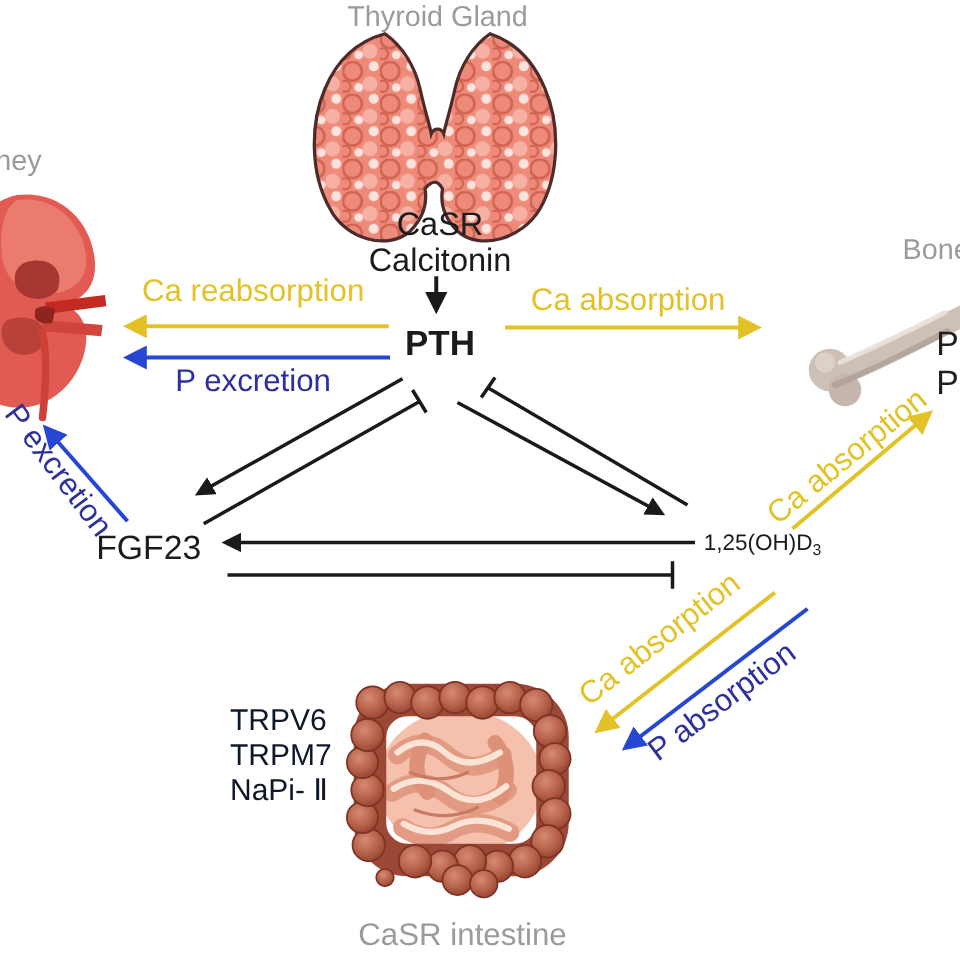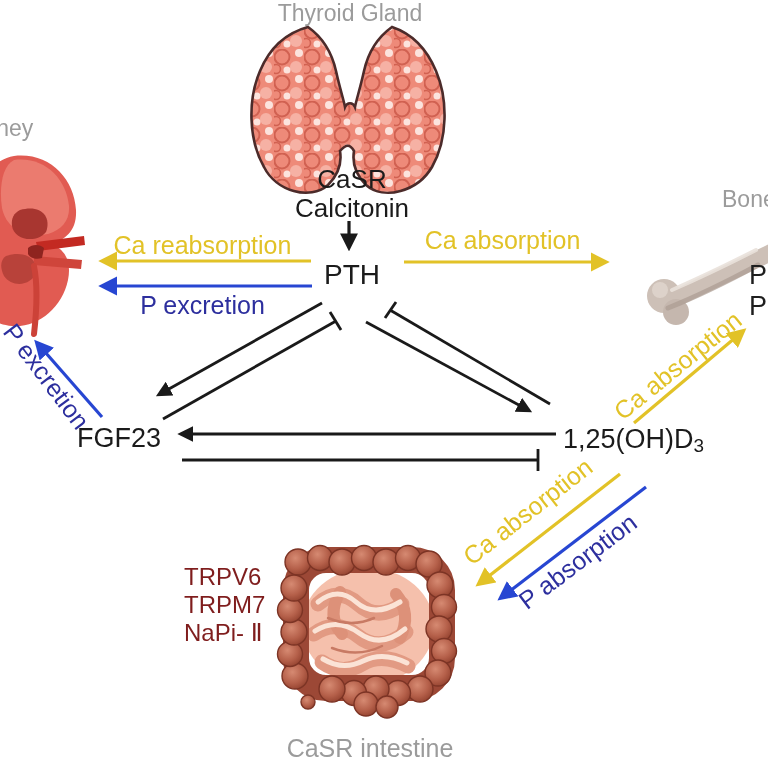--- a/index.html
+++ b/index.html
@@ -184,43 +184,43 @@
   <div class="lbl gray center" style="left:235px;top:1px;width:230px;">Thyroid Gland</div>
 
   <div class="lbl gray" style="left:-37px;top:116px;">Kidney</div>
 
   <div class="lbl gray" style="left:722px;top:187px;">Bone</div>
 
   <div class="lbl black center node" style="left:282px;top:194px;width:140px;">Calcitonin</div>
 
   <div class="lbl black center node" style="left:292px;top:165px;width:120px;">CaSR</div>
 
-  <div class="lbl black center node" style="left:312px;top:260px;width:80px;font-size:28px;">PTH</div>
+  <div class="lbl black center node" style="left:312px;top:260px;width:80px;font-size:28px;font-weight:bold;">PTH</div>
 
   <div class="lbl black center node" style="left:69px;top:424px;width:100px;font-size:27px;">FGF23</div>
 
-  <div class="lbl black node" style="left:563px;top:425px;font-size:27px;">
+  <div class="lbl black node" style="left:563px;top:425px;font-size:18px;">
     <span>1,25(OH)D</span><sub class="vsub">3</sub>
   </div>
 
-  <div class="lbl yellow center" style="left:95px;top:232px;width:215px;">Ca reabsorption</div>
+  <div class="lbl yellow center" style="left:95px;top:220px;width:215px;">Ca reabsorption</div>
 
   <div class="lbl bluetxt center" style="left:95px;top:292px;width:215px;">P excretion</div>
 
   <div class="lbl yellow center" style="left:395px;top:227px;width:215px;">Ca absorption</div>
 
   <div class="lbl bluetxt center rot" style="left:-34px;top:363px;width:160px;transform:rotate(53deg);">P excretion</div>
 
   <div class="lbl yellow center rot" style="left:595px;top:352px;width:166px;transform:rotate(-39deg);">Ca absorption</div>
 
   <div class="lbl yellow center rot" style="left:445px;top:498px;width:166px;transform:rotate(-38deg);">Ca absorption</div>
 
   <div class="lbl bluetxt center rot" style="left:503px;top:548px;width:150px;transform:rotate(-37deg);">P absorption</div>
 
-  <div class="lbl" style="left:184px;top:563px;font-size:24px;color:#7f1d1d;line-height:28px;">
+  <div class="lbl" style="left:184px;top:563px;font-size:24px;color:#0f172a;line-height:28px;">
     <div>TRPV6</div>
     <div>TRPM7</div>
     <div>NaPi- Ⅱ</div>
   </div>
 
   <div class="lbl gray center" style="left:270px;top:735px;width:200px;font-size:25px;">CaSR intestine</div>
 
   <div class="lbl black" style="left:749px;top:261px;font-size:27px;">P</div>
   <div class="lbl black" style="left:749px;top:292px;font-size:27px;">P</div>
 

